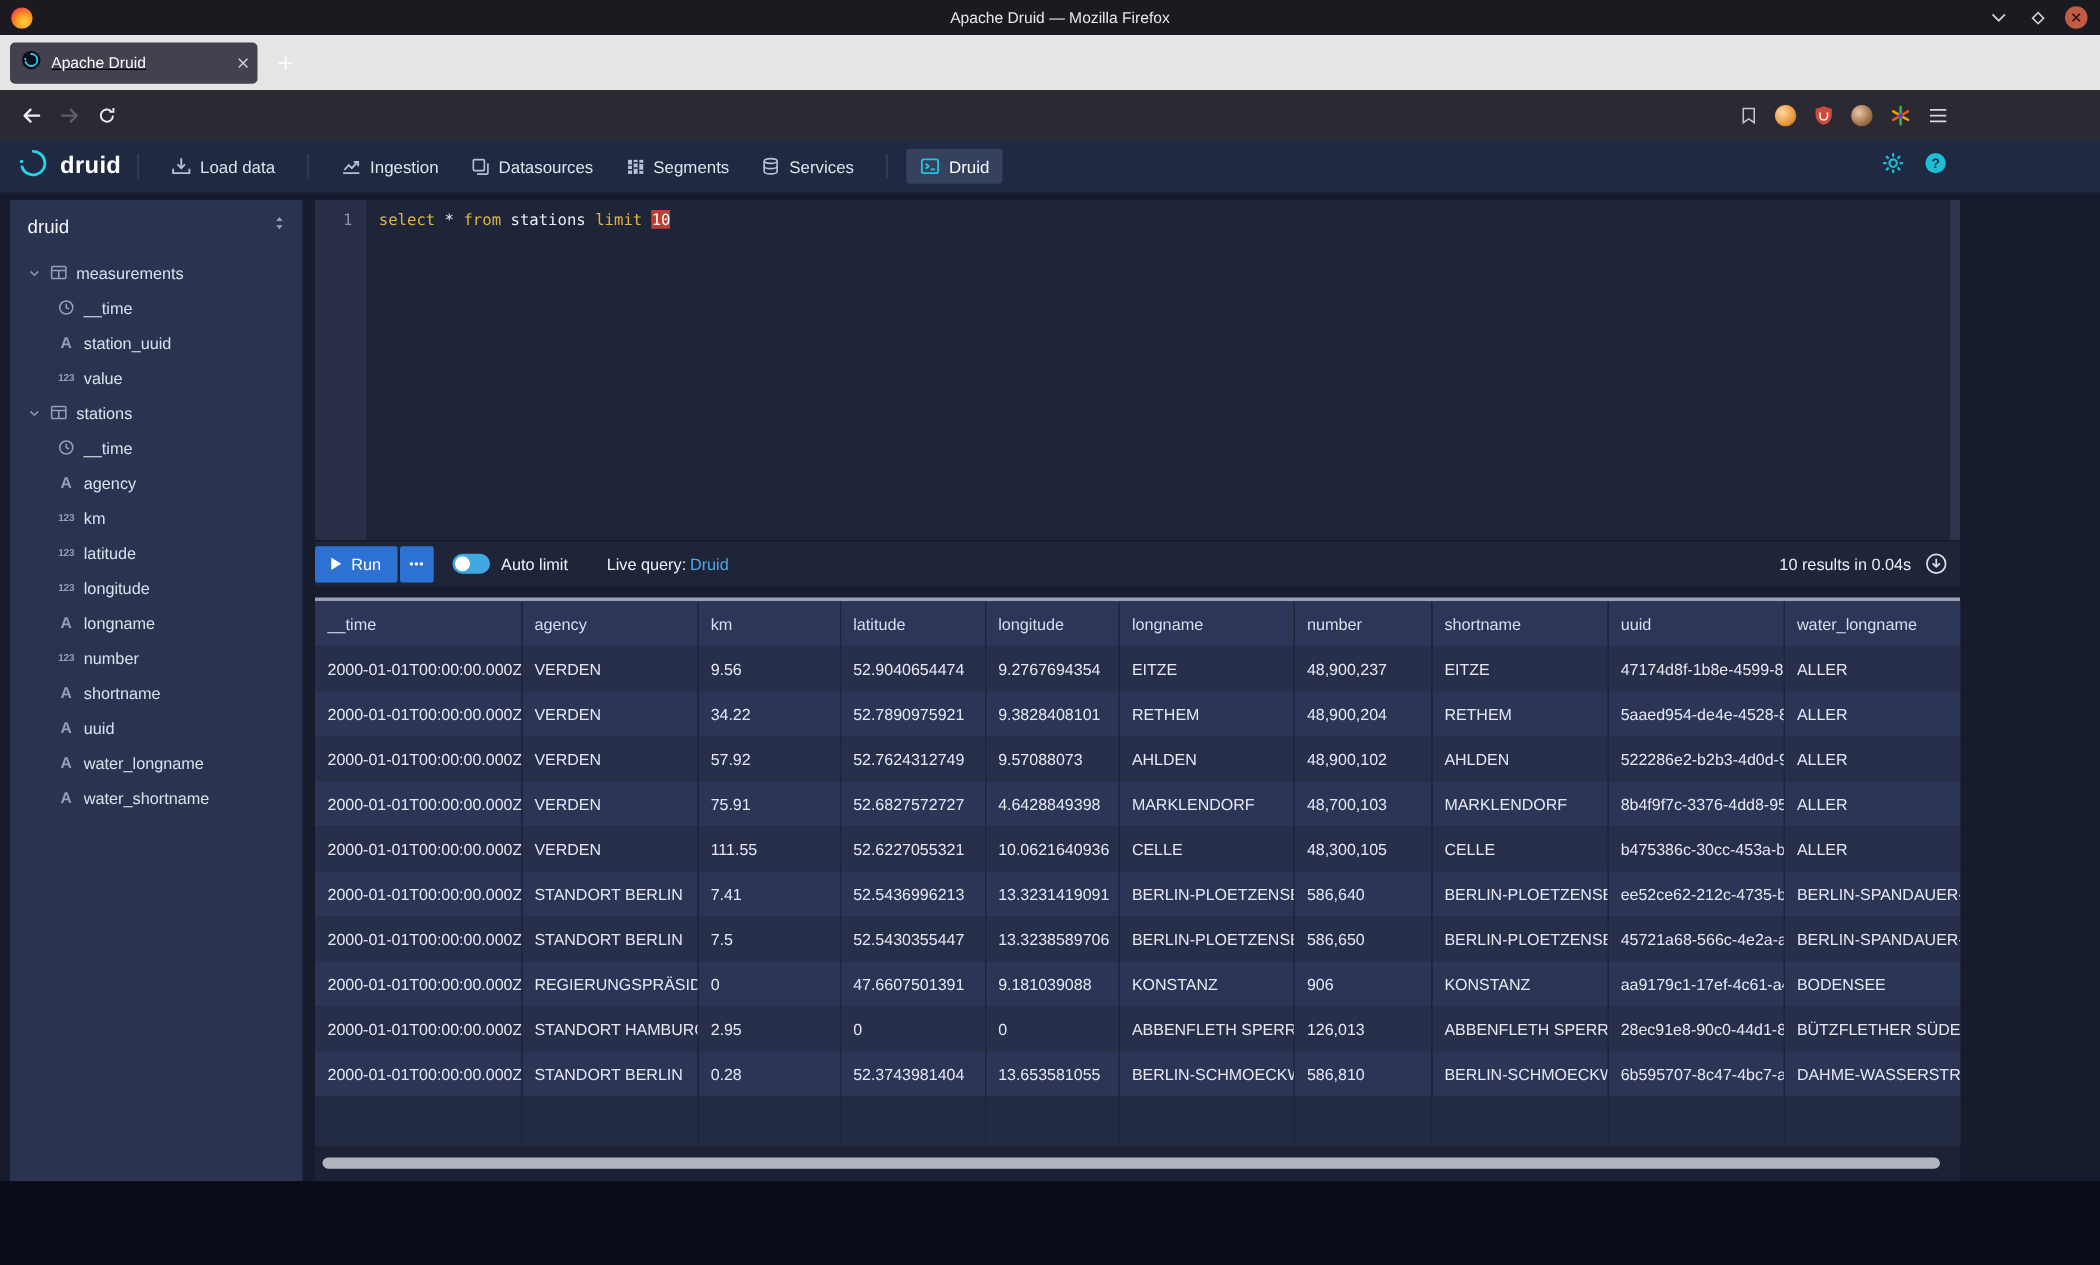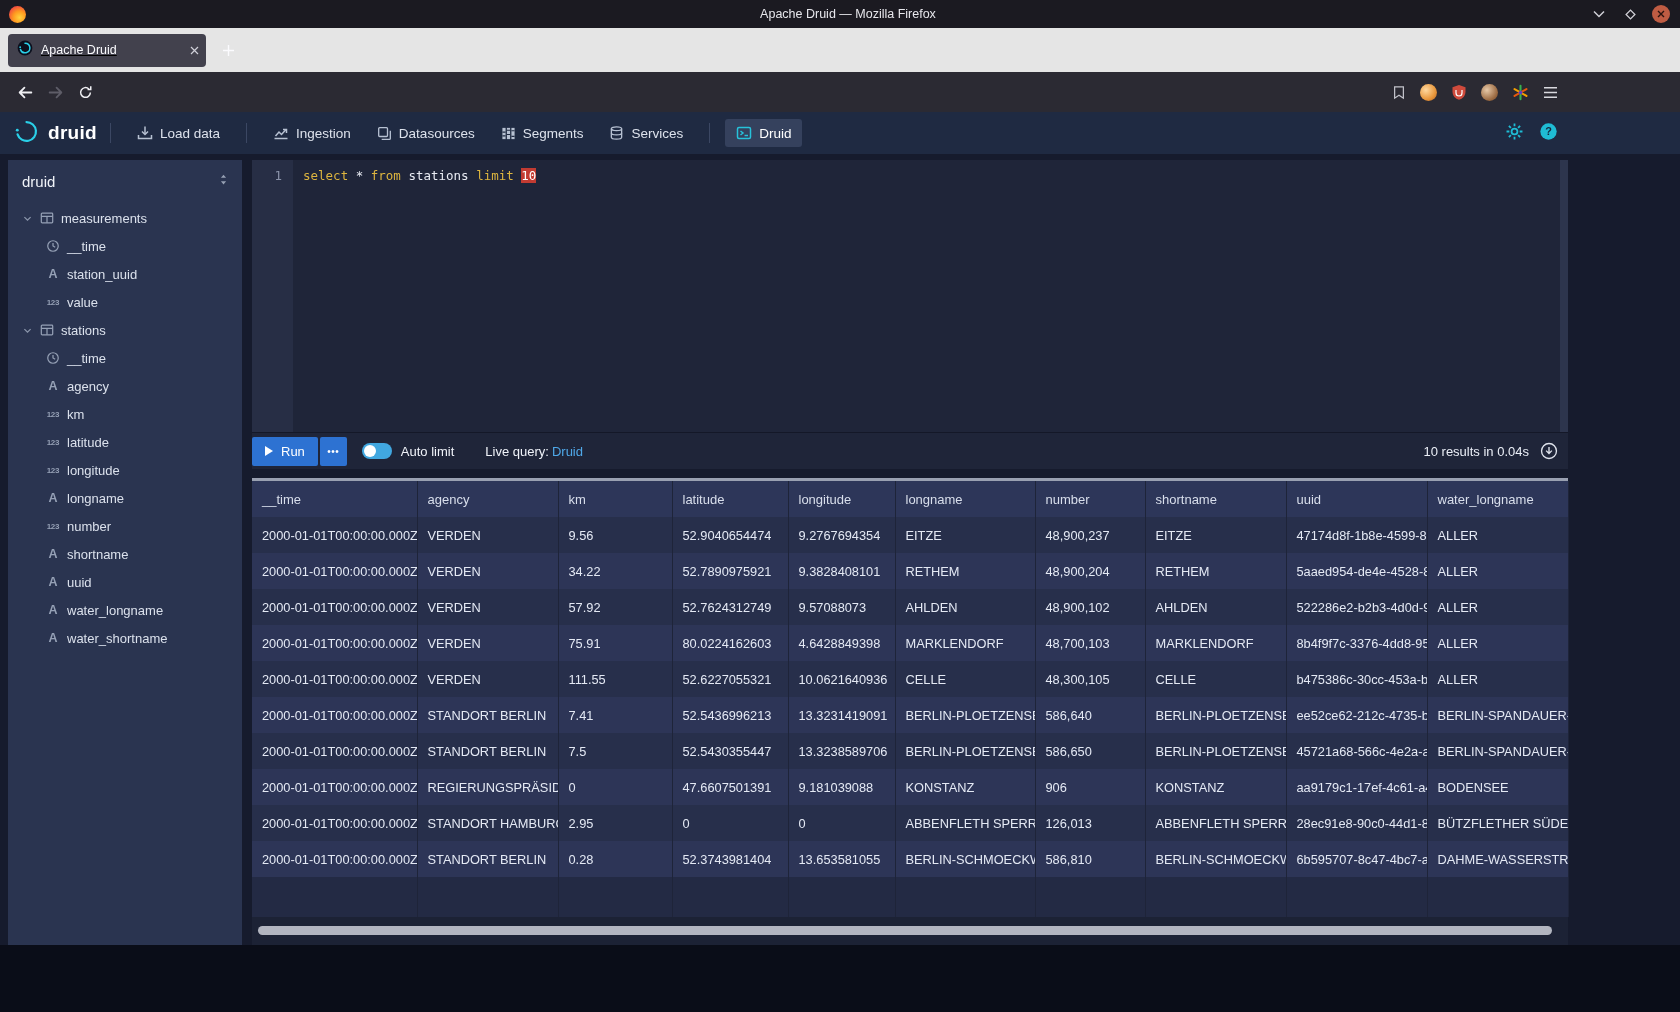--- a/index.html
+++ b/index.html
@@ -496,21 +496,21 @@
               <td>AHLDEN</td>
               <td class="num">48,900,102</td>
               <td>AHLDEN</td>
               <td>522286e2-b2b3-4d0d-9a</td>
               <td>ALLER</td>
             </tr>
             <tr class="even">
               <td>2000-01-01T00:00:00.000Z</td>
               <td>VERDEN</td>
               <td>75.91</td>
-              <td>80.0224162603</td>
+              <td>52.6827572727</td>
               <td>4.6428849398</td>
               <td>MARKLENDORF</td>
               <td class="num">48,700,103</td>
               <td>MARKLENDORF</td>
               <td>8b4f9f7c-3376-4dd8-95c</td>
               <td>ALLER</td>
             </tr>
             <tr class="odd">
               <td>2000-01-01T00:00:00.000Z</td>
               <td>VERDEN</td>

